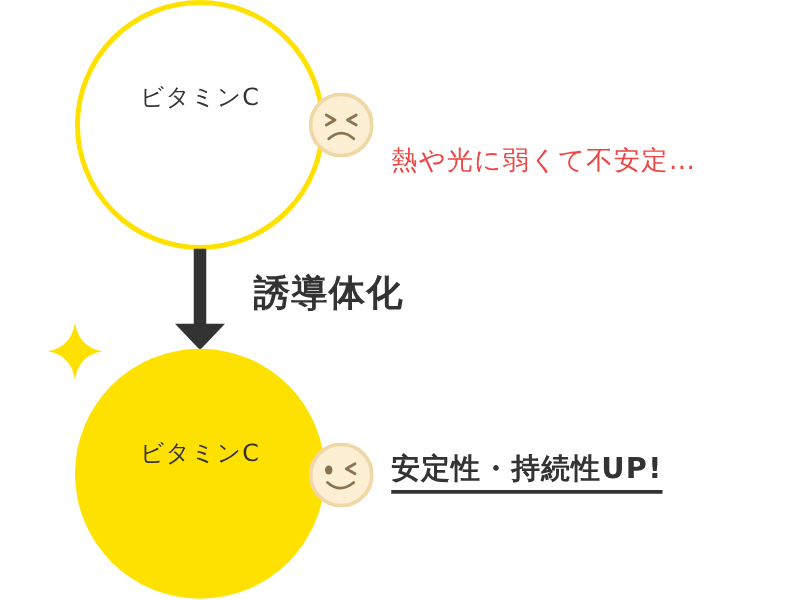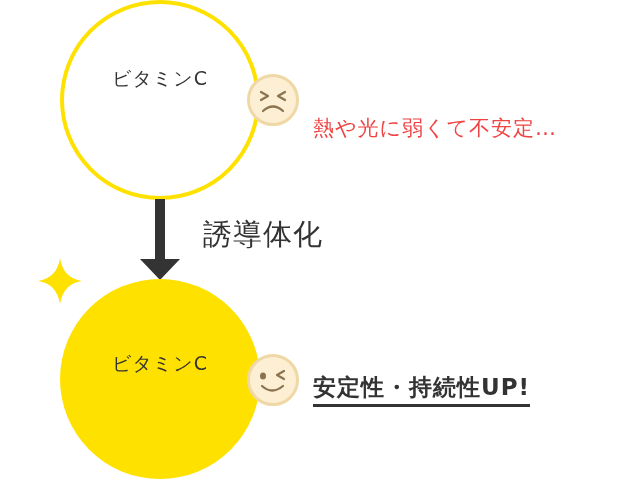--- a/index.html
+++ b/index.html
@@ -94,21 +94,21 @@
       border-right: 20px solid transparent;
       border-top: 21px solid #333333;
     }
 
     
     .process-label {
       left: 203px;
       top: 214px;
       font-size: 29px;
       line-height: 40px;
-      font-weight: normal;
+      font-weight: bold;
       letter-spacing: 1px;
       color: #333333;
     }
 
     
     .sparkle {
       left: 38px;
       top: 258px;
       width: 44px;
       height: 46px;
@@ -135,21 +135,20 @@
     .note-after {
       left: 313px;
       top: 360px;
       font-size: 23px;
       line-height: 30px;
       font-weight: bold;
       letter-spacing: 1px;
       color: #333333;
       padding-bottom: 2px;
       border-bottom: 3px solid #333333;
-      margin-top: 12px;
     }
   </style>
 </head>
 <body>
 
 <div class="abs circle-before"></div>
 <div class="abs circle-before-text">
   <span class="line1">ビタミンC</span>
 </div>
 

